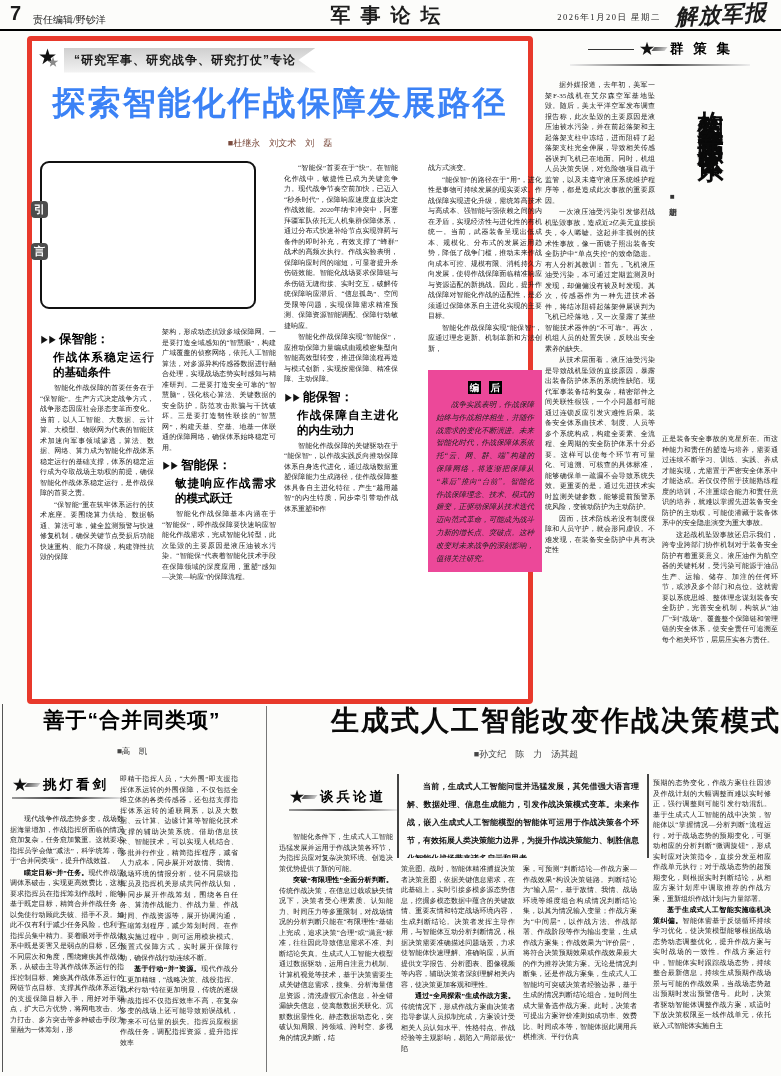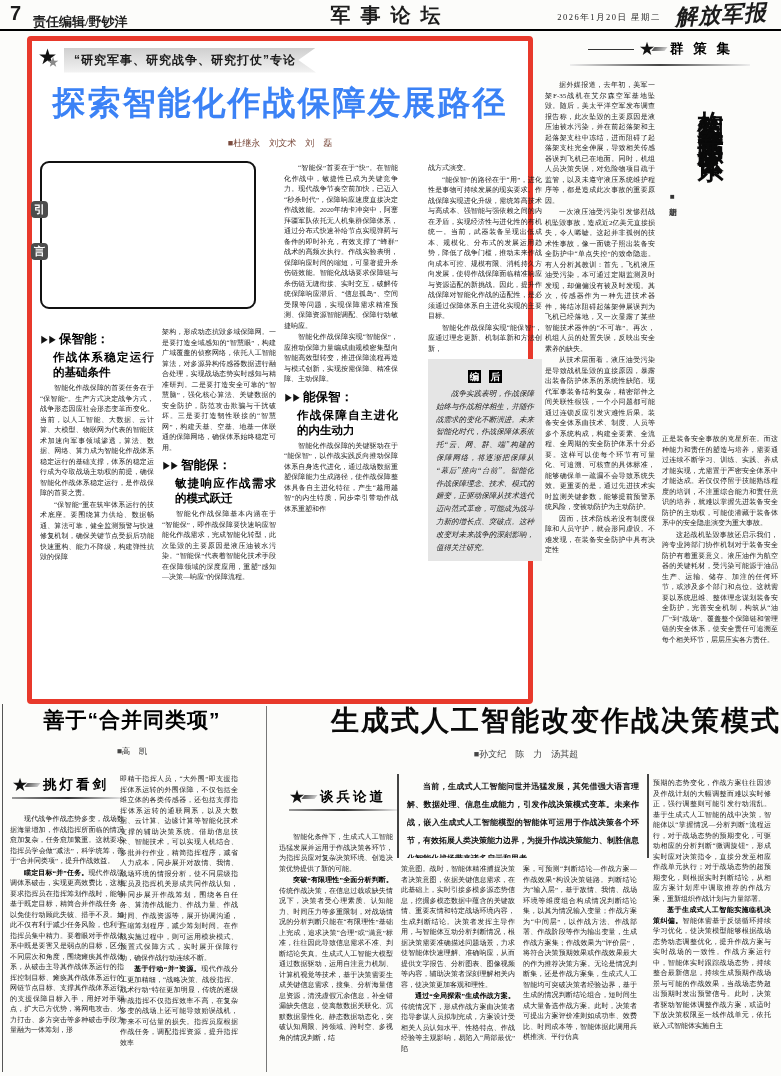--- a/index.html
+++ b/index.html
@@ -2,21 +2,21 @@
 <html lang="zh"><head>
 <meta charset="utf-8">
 <style>
   html,body{margin:0;padding:0;}
   body{background:#e9e7e2;}
   .page{position:relative;width:781px;height:1076px;background:#fcfcfa;margin:0 auto;overflow:hidden;
         font-family:"Liberation Serif","DejaVu Serif",serif;color:#1c1c1c;}
   
   .hdr{position:absolute;left:0;top:0;width:781px;height:30px;}
   .hdr .pagenum{position:absolute;left:10px;top:2px;font:900 20px "Liberation Sans","DejaVu Sans",sans-serif;}
-  .hdr .editor{position:absolute;left:33px;top:13px;font-size:13px;font-weight:700;color:#222;}
+  .hdr .editor{position:absolute;left:33px;top:13px;font-size:10px;font-weight:400;color:#222;}
   .hdr .section{position:absolute;left:0;right:0;top:2px;text-align:center;
         font:900 20px "Liberation Sans","DejaVu Sans",sans-serif;letter-spacing:10px;}
   .hdr .date{position:absolute;right:120px;top:12px;font-size:8.5px;letter-spacing:1.5px;color:#222;}
   .hdr .masthead{position:absolute;right:14px;top:0px;font:900 22px "Liberation Serif",serif;
         font-style:italic;transform:rotate(-3deg);letter-spacing:1px;}
   .hdr-rule{position:absolute;left:0;top:29px;width:781px;height:2px;background:#000;}
   
   .col{position:absolute;overflow:hidden;text-align:justify;}
   .col p{margin:0 0 1px 0;font-size:7px;line-height:10.5px;color:#222;}
   p.para{text-indent:2em;}
@@ -45,21 +45,21 @@
   .intro-box{position:absolute;left:8px;top:120px;width:216px;height:148px;border:2.5px solid #111;
         border-radius:9px;padding:7px 9px 7px 15px;box-sizing:border-box;}
   .intro-box p{margin:0;font-size:8px;font-weight:700;line-height:15px;text-align:justify;text-indent:2em;color:#111;}
   .intro-tag{position:absolute;left:-11px;width:17px;height:17px;background:#4c4c4c;color:#fff;
         border-radius:4px;display:flex;align-items:center;justify-content:center;
         font:700 11px "Liberation Sans",sans-serif;}
   .sec{margin:4px 0 3px 0;}
   .sec .l1{font:700 12.5px "Liberation Sans",sans-serif;color:#000;}
   .sec .l1 .arr{font-size:9px;letter-spacing:-1px;margin-right:3px;color:#111;}
   .sec .l2{font:700 11.5px "Liberation Sans",sans-serif;color:#000;padding-left:13px;line-height:15px;margin-top:2px;}
-  .postbox{background:#e5e5e5;padding:7px 8px;margin-top:5px;}
+  .postbox{background:#ec4899;padding:7px 8px;margin-top:16px;}
   .postbox .plabel{text-align:center;margin-bottom:4px;}
   .postbox .plabel span{display:inline-block;width:13px;height:13px;background:#000;color:#fff;
         font:700 9.5px "Liberation Sans",sans-serif;line-height:13px;margin:0 2px;}
   .postbox p{font-size:7.5px;line-height:12.8px;font-style:italic;text-indent:2em;color:#222;margin:0;}
   
   .sidebar{position:absolute;left:540px;top:36px;width:241px;height:660px;}
   .sb-head{position:absolute;left:0;top:4px;width:100%;display:flex;align-items:center;justify-content:center;gap:5px;}
   .sb-head .line{width:46px;height:1px;background:#333;}
   .sb-rule{position:absolute;left:30px;top:28px;width:180px;height:2px;
         background:linear-gradient(90deg,#eee,#444,#eee);}

